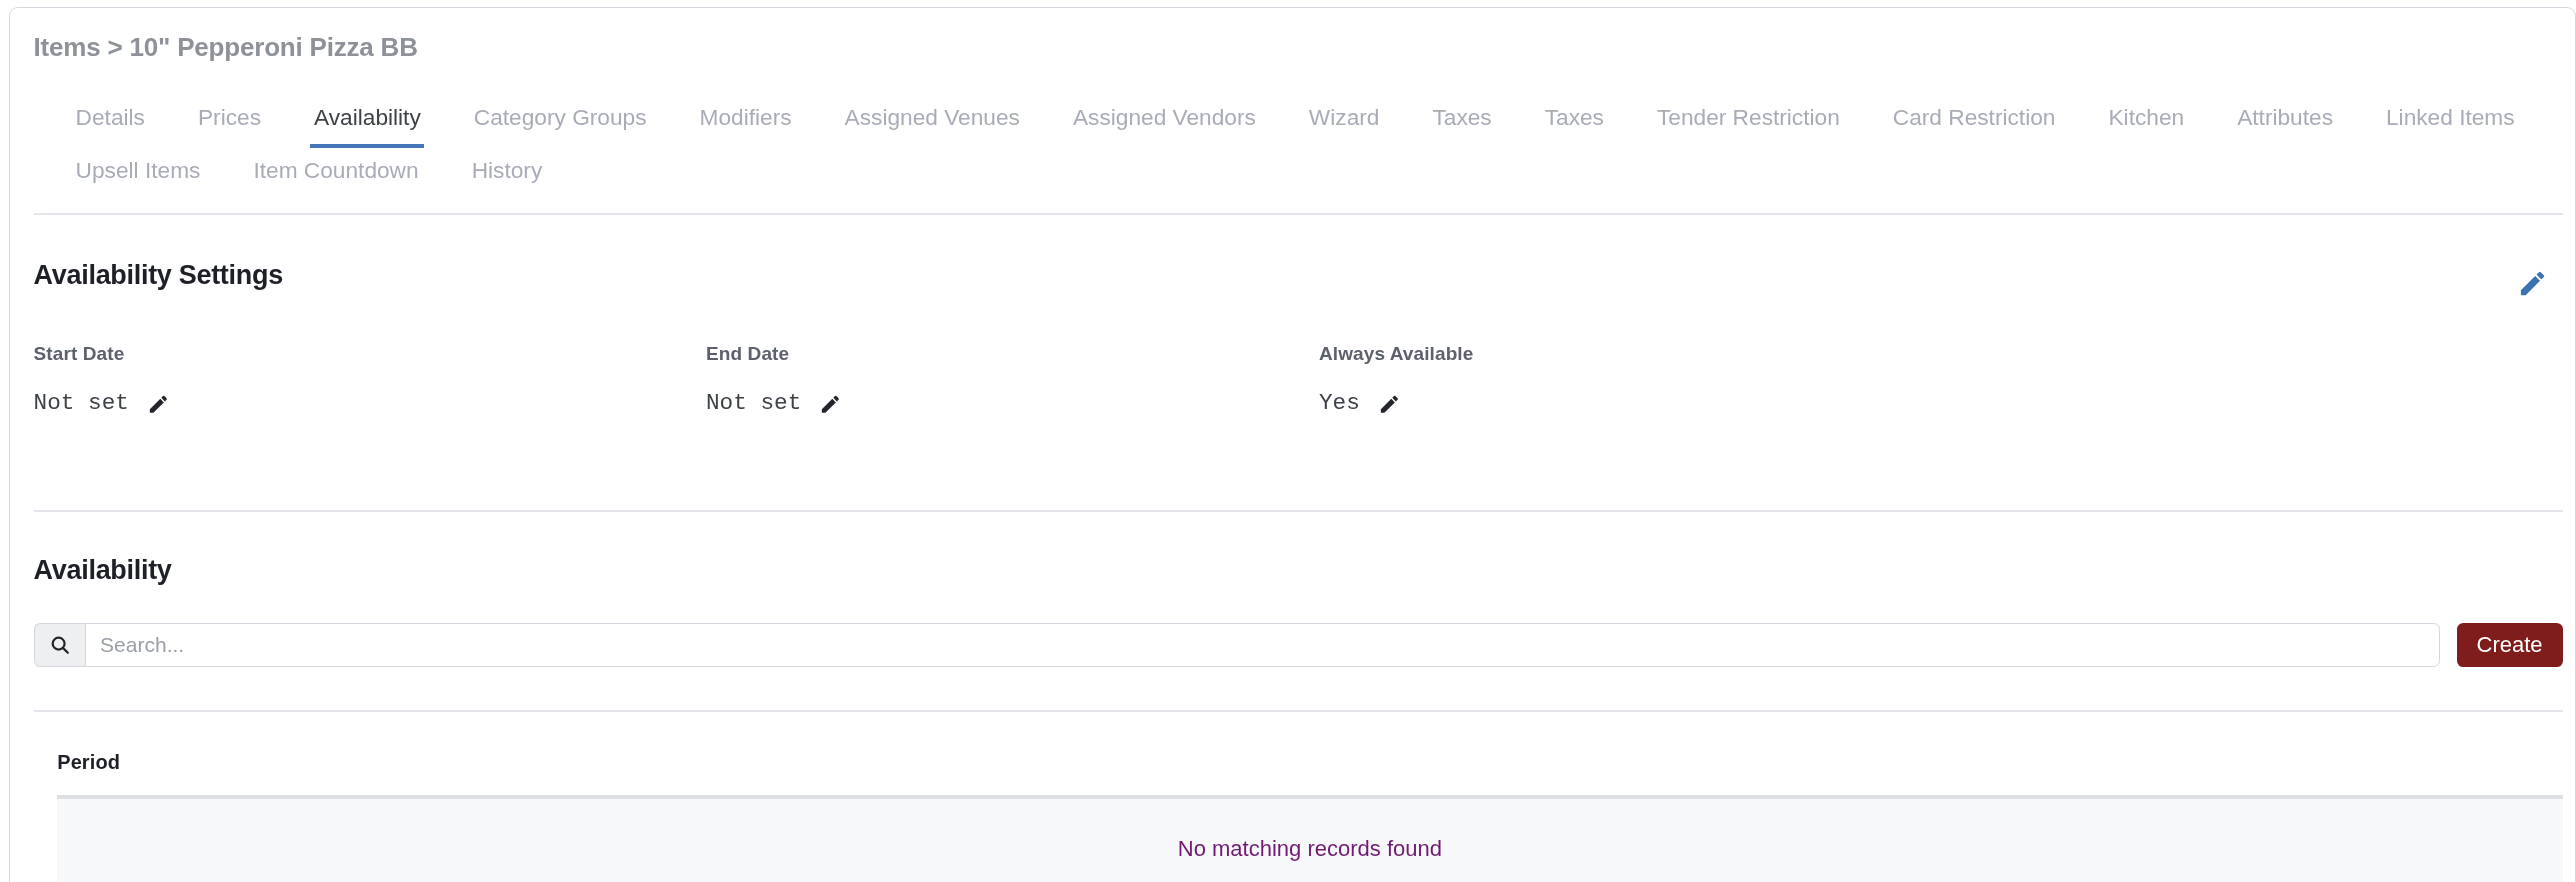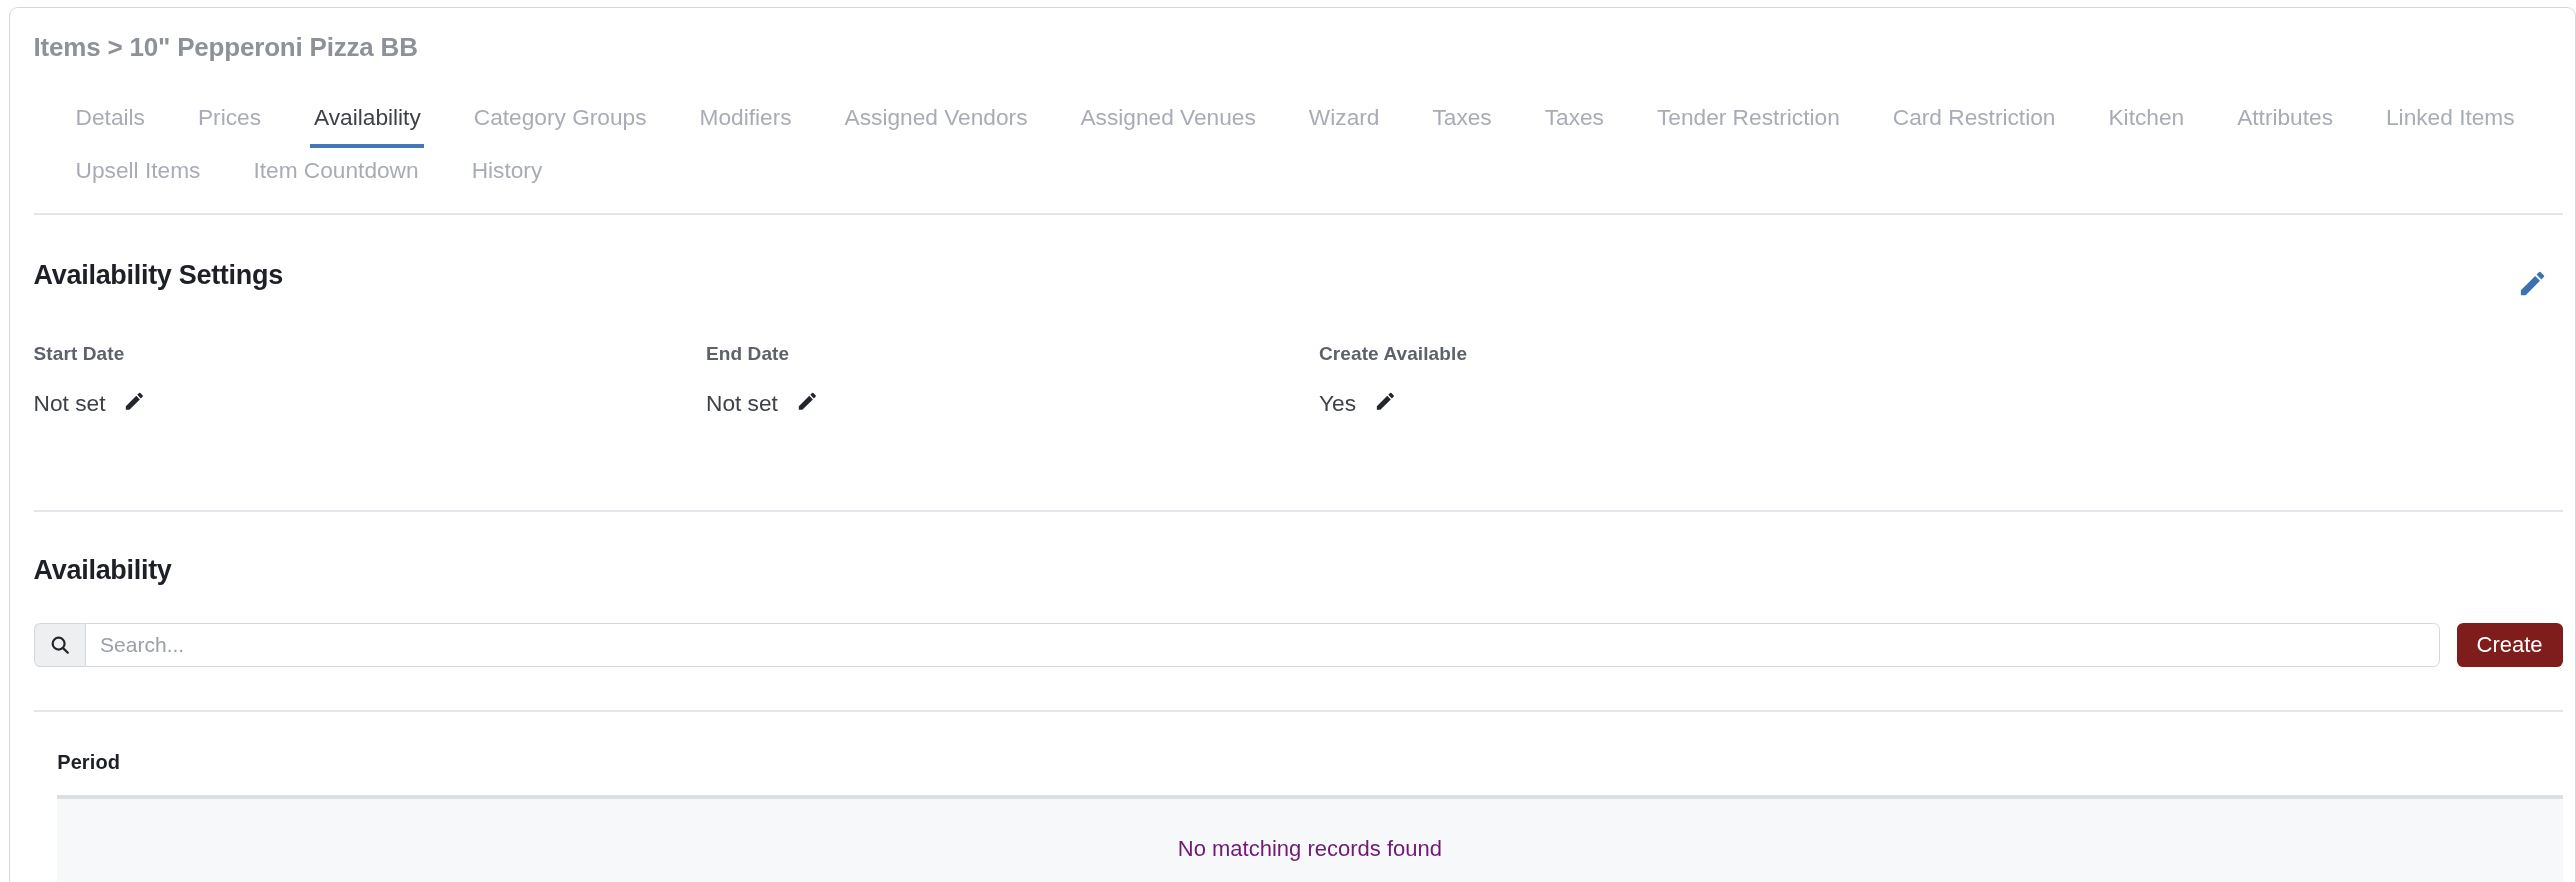--- a/index.html
+++ b/index.html
@@ -117,22 +117,23 @@
 
   .field-label {
     font-size: 19px;
     font-weight: 700;
     color: #5c616b;
     letter-spacing: 0.1px;
   }
   .field-value-row {
     margin-top: 24.5px;
     display: flex;
-    align-items: flex-start;
+    align-items: flex-end;
     gap: 18px;
+    font-family: Liberation Mono, monospace;
   }
   .field-value {
     font-size: 22.7px;
     color: #3d4148;
   }
   .pencil-dark {
     width: 22.7px;
     height: 22.7px;
     cursor: pointer;
     flex: none;
@@ -238,22 +239,22 @@
 <div class="page-card">
 
   <div class="breadcrumb">Items &gt; 10" Pepperoni Pizza BB</div>
 
   <div class="tabs">
       <div class="tab">Details</div>
       <div class="tab">Prices</div>
       <div class="tab active">Availability</div>
       <div class="tab">Category Groups</div>
       <div class="tab">Modifiers</div>
+      <div class="tab">Assigned Venues</div>
       <div class="tab">Assigned Vendors</div>
-      <div class="tab">Assigned Venues</div>
       <div class="tab">Wizard</div>
       <div class="tab">Taxes</div>
       <div class="tab">Taxes</div>
       <div class="tab">Tender Restriction</div>
       <div class="tab">Card Restriction</div>
       <div class="tab">Kitchen</div>
       <div class="tab">Attributes</div>
       <div class="tab">Linked Items</div>
       <div class="tab">Upsell Items</div>
       <div class="tab">Item Countdown</div>
@@ -288,21 +289,21 @@
       <span class="field-value">Not set</span>
       <span class="pencil-dark">
         <svg viewBox="0 0 24 24" width="22.7" height="22.7" fill="#22262c">
           <path d="M3 17.25V21h3.75L17.81 9.94l-3.75-3.75L3 17.25zM20.71 7.04a1 1 0 0 0 0-1.41l-2.34-2.34a1 1 0 0 0-1.41 0l-1.83 1.83 3.75 3.75 1.83-1.83z"></path>
         </svg>
       </span>
     </div>
   </div>
 
   <div class="field f3">
-    <div class="field-label">Create Available</div>
+    <div class="field-label">Always Available</div>
     <div class="field-value-row">
       <span class="field-value">Yes</span>
       <span class="pencil-dark">
         <svg viewBox="0 0 24 24" width="22.7" height="22.7" fill="#22262c">
           <path d="M3 17.25V21h3.75L17.81 9.94l-3.75-3.75L3 17.25zM20.71 7.04a1 1 0 0 0 0-1.41l-2.34-2.34a1 1 0 0 0-1.41 0l-1.83 1.83 3.75 3.75 1.83-1.83z"></path>
         </svg>
       </span>
     </div>
   </div>
 

